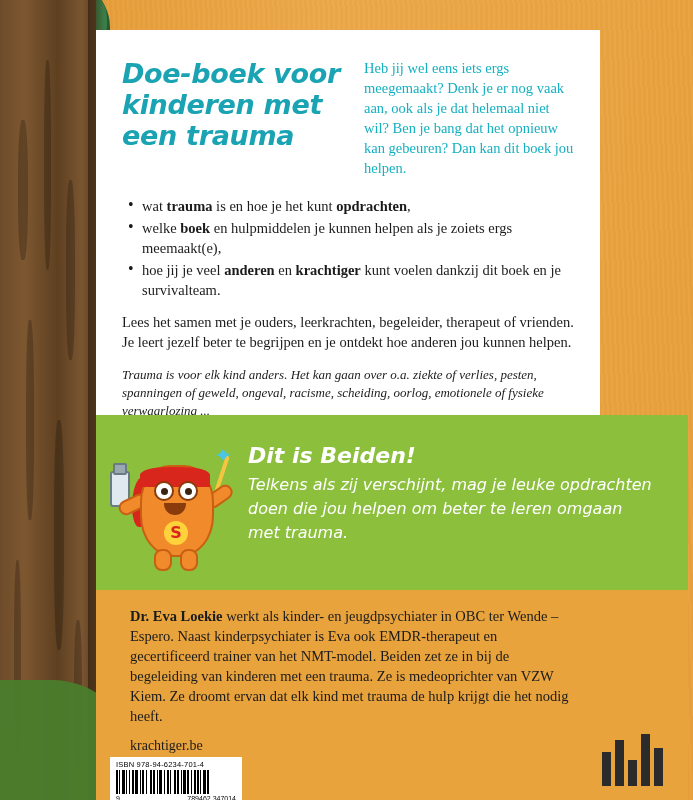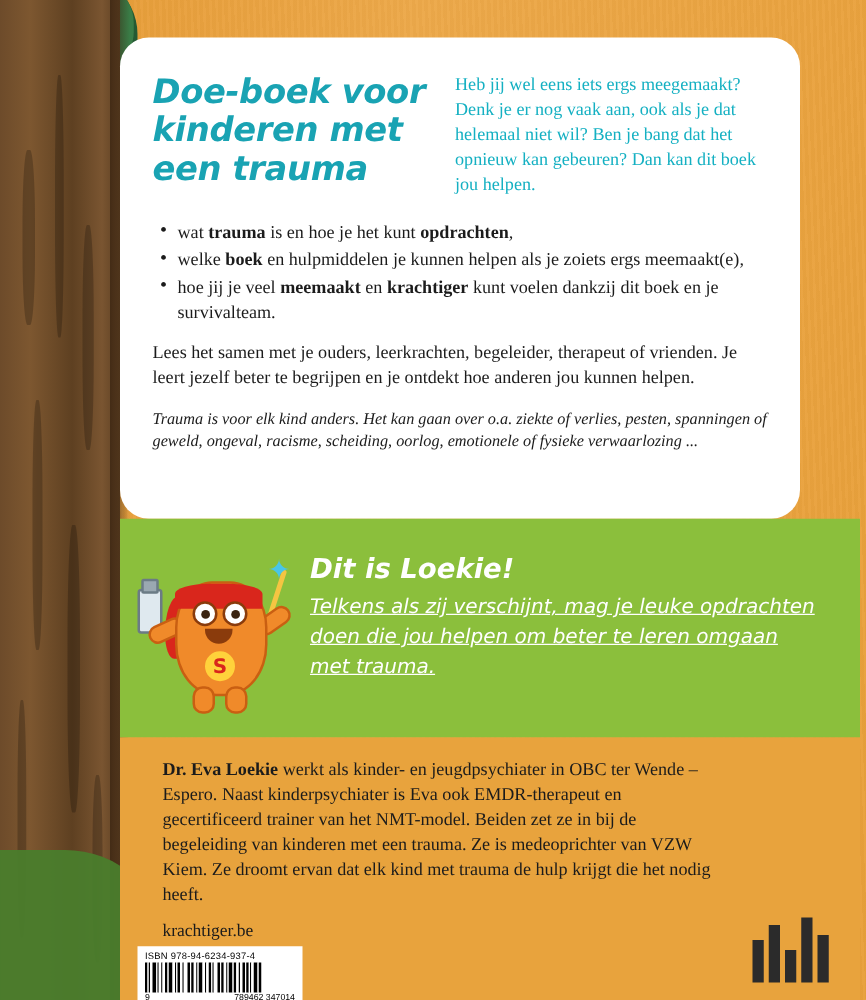--- a/index.html
+++ b/index.html
@@ -72,24 +72,23 @@
     height: 120px;
     background: #4a7d2c;
     border-radius: 0 60% 0 0;
     opacity: .95;
   }
   
   .white-panel {
     position: absolute;
     left: 96px;
     top: 30px;
-    width: 544px;
+    width: 504px;
     height: 385px;
     background: #ffffff;
-    border-radius: 23px;
   }
   .panel-inner { padding: 24px 26px 0 26px; }
   .top-row { display: flex; gap: 22px; }
   .main-title {
     color: #19a3b3;
     font-size: 27px;
     line-height: 31px;
     font-weight: bold;
     font-style: italic;
     font-family: "DejaVu Sans", sans-serif;
@@ -161,21 +160,20 @@
   .loekie-text {
     position: absolute;
     left: 152px;
     top: 58px;
     width: 410px;
     color: #ffffff;
     font-size: 16px;
     line-height: 24px;
     font-family: "DejaVu Sans", sans-serif;
     font-style: italic;
-    text-decoration: underline;
   }
   
   .mascot { position: absolute; left: 14px; top: 22px; width: 130px; height: 135px; }
   .m-body {
     position: absolute; left: 30px; top: 28px; width: 70px; height: 88px;
     background: #f08a2a; border-radius: 40% 40% 45% 45%;
     border: 2px solid #c95f12;
   }
   .m-head-stripe {
     position: absolute; left: 30px; top: 30px; width: 70px; height: 20px;
@@ -301,21 +299,21 @@
     <div class="panel-inner">
       <div class="top-row">
         <h1 class="main-title">Doe-boek voor kinderen met een trauma</h1>
         <div class="intro">Heb jij wel eens iets ergs meegemaakt? Denk je er nog vaak aan, ook als je dat helemaal niet wil? Ben je bang dat het opnieuw kan gebeuren? Dan kan dit boek jou helpen.</div>
       </div>
 
       <div class="body-text">
         <ul class="bullets">
           <li>wat <b>trauma</b> is en hoe je het kunt <b>opdrachten</b>,</li>
           <li>welke <b>boek</b> en hulpmiddelen je kunnen helpen als je zoiets ergs meemaakt(e),</li>
-          <li>hoe jij je veel <b>meemaakt</b> en <b>krachtiger</b> kunt voelen dankzij dit boek en je survivalteam.</li>
+          <li>hoe jij je veel <b>anderen</b> en <b>krachtiger</b> kunt voelen dankzij dit boek en je survivalteam.</li>
         </ul>
         <p>Lees het samen met je ouders, leerkrachten, begeleider, therapeut of vrienden. Je leert jezelf beter te begrijpen en je ontdekt hoe anderen jou kunnen helpen.</p>
       </div>
 
       <div class="note">Trauma is voor elk kind anders. Het kan gaan over o.a. ziekte of verlies, pesten, spanningen of geweld, ongeval, racisme, scheiding, oorlog, emotionele of fysieke verwaarlozing ...</div>
     </div>
   </div>
 
   <div class="green-panel">
     <div class="mascot">
@@ -332,40 +330,40 @@
           <div class="m-pupil"></div>
         </div>
       <div class="m-eye r">
           <div class="m-pupil"></div>
         </div>
       <div class="m-mouth"></div>
       <div class="m-s">S</div>
       <div class="m-leg l"></div>
       <div class="m-leg r"></div>
     </div>
-    <div class="loekie-title">Dit is Loekie!</div>
+    <div class="loekie-title">Dit is Beiden!</div>
     <div class="loekie-text">Telkens als zij verschijnt, mag je leuke opdrachten doen die jou helpen om beter te leren omgaan met trauma.</div>
   </div>
 
   <div class="author-block">
     <div class="author-text">
       <b>Dr. Eva Loekie</b> werkt als kinder- en jeugdpsychiater in OBC ter Wende – Espero. Naast kinderpsychiater is Eva ook EMDR-therapeut en gecertificeerd trainer van het NMT-model. Beiden zet ze in bij de begeleiding van kinderen met een trauma. Ze is medeoprichter van VZW Kiem. Ze droomt ervan dat elk kind met trauma de hulp krijgt die het nodig heeft.
     </div>
     <div class="publisher">krachtiger.be</div>
     <div class="logo">
       <div class="logo-bar b1"></div>
       <div class="logo-bar b2"></div>
       <div class="logo-bar b3"></div>
       <div class="logo-bar b4"></div>
       <div class="logo-bar b5"></div>
     </div>
   </div>
 
   <div class="barcode-box">
-    <div class="isbn-label">ISBN 978-94-6234-937-4</div>
+    <div class="isbn-label">ISBN 978-94-6234-701-4</div>
     <div class="bars">
       <i style="width:2px"></i>
         <i style="width:1px;background:#fff"></i>
         <i style="width:1px"></i>
         <i style="width:2px;background:#fff"></i>
       <i style="width:3px"></i>
         <i style="width:1px;background:#fff"></i>
         <i style="width:1px"></i>
         <i style="width:2px;background:#fff"></i>
       <i style="width:1px"></i>

